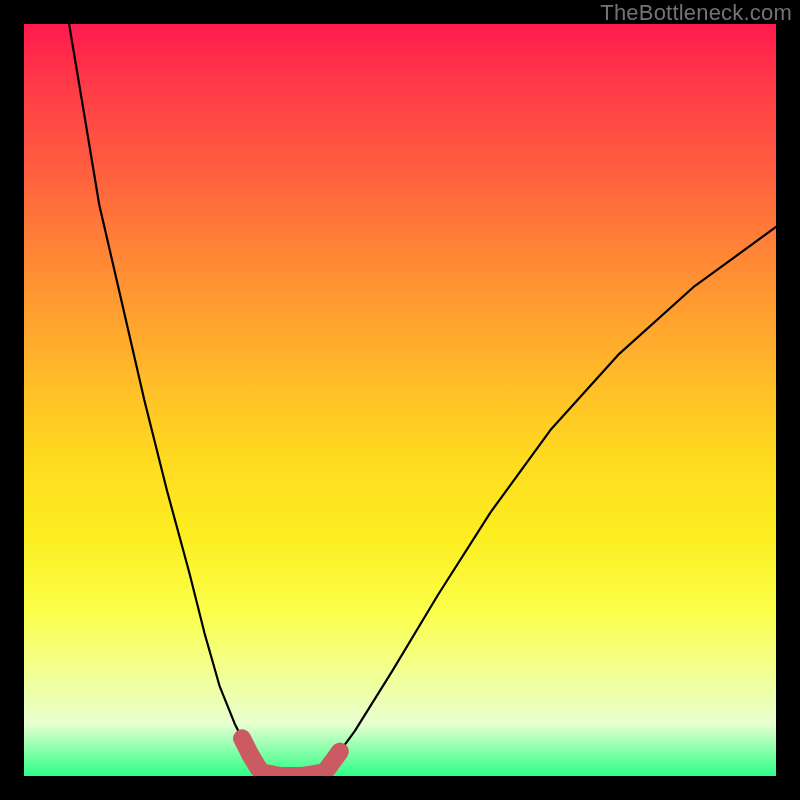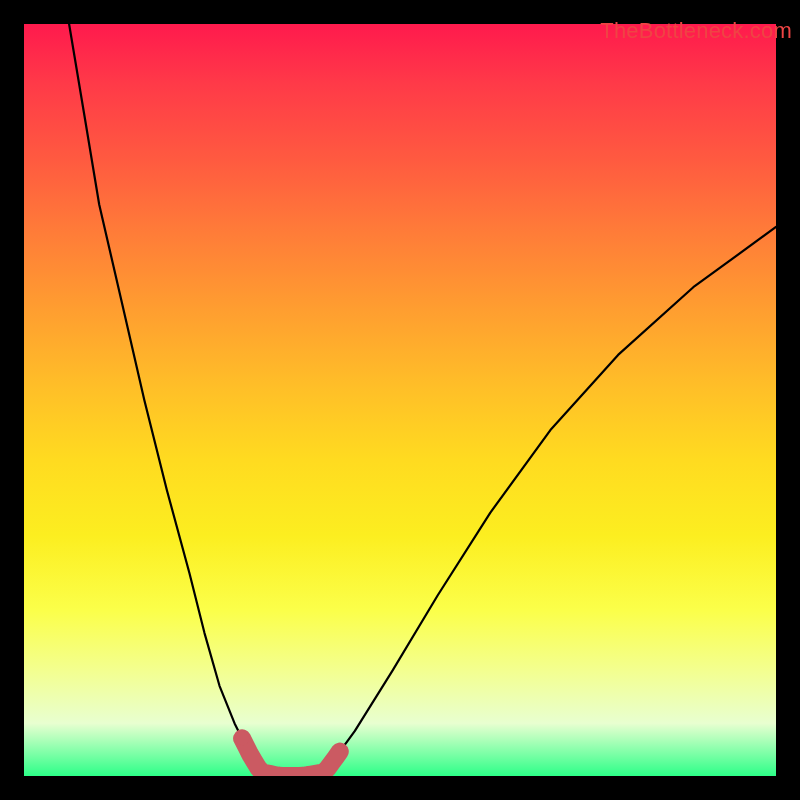--- a/index.html
+++ b/index.html
@@ -27,23 +27,23 @@
       #ffdb20 58%,
       #fcee20 68%,
       #fbff4a 78%,
       #f3ff90 86%,
       #e8ffd0 93%,
       #2dff88 100%
     );
   }
   .watermark {
     position: absolute;
-    top: 18px;
+    top: 0;
     right: 8px;
-    color: #ef4444;
+    color: #737373;
     font-size: 22px;
     font-weight: 500;
     letter-spacing: 0.2px;
     z-index: 5;
   }
   svg.plot {
     position: absolute;
     left: 0;
     top: 0;
     width: 752px;

